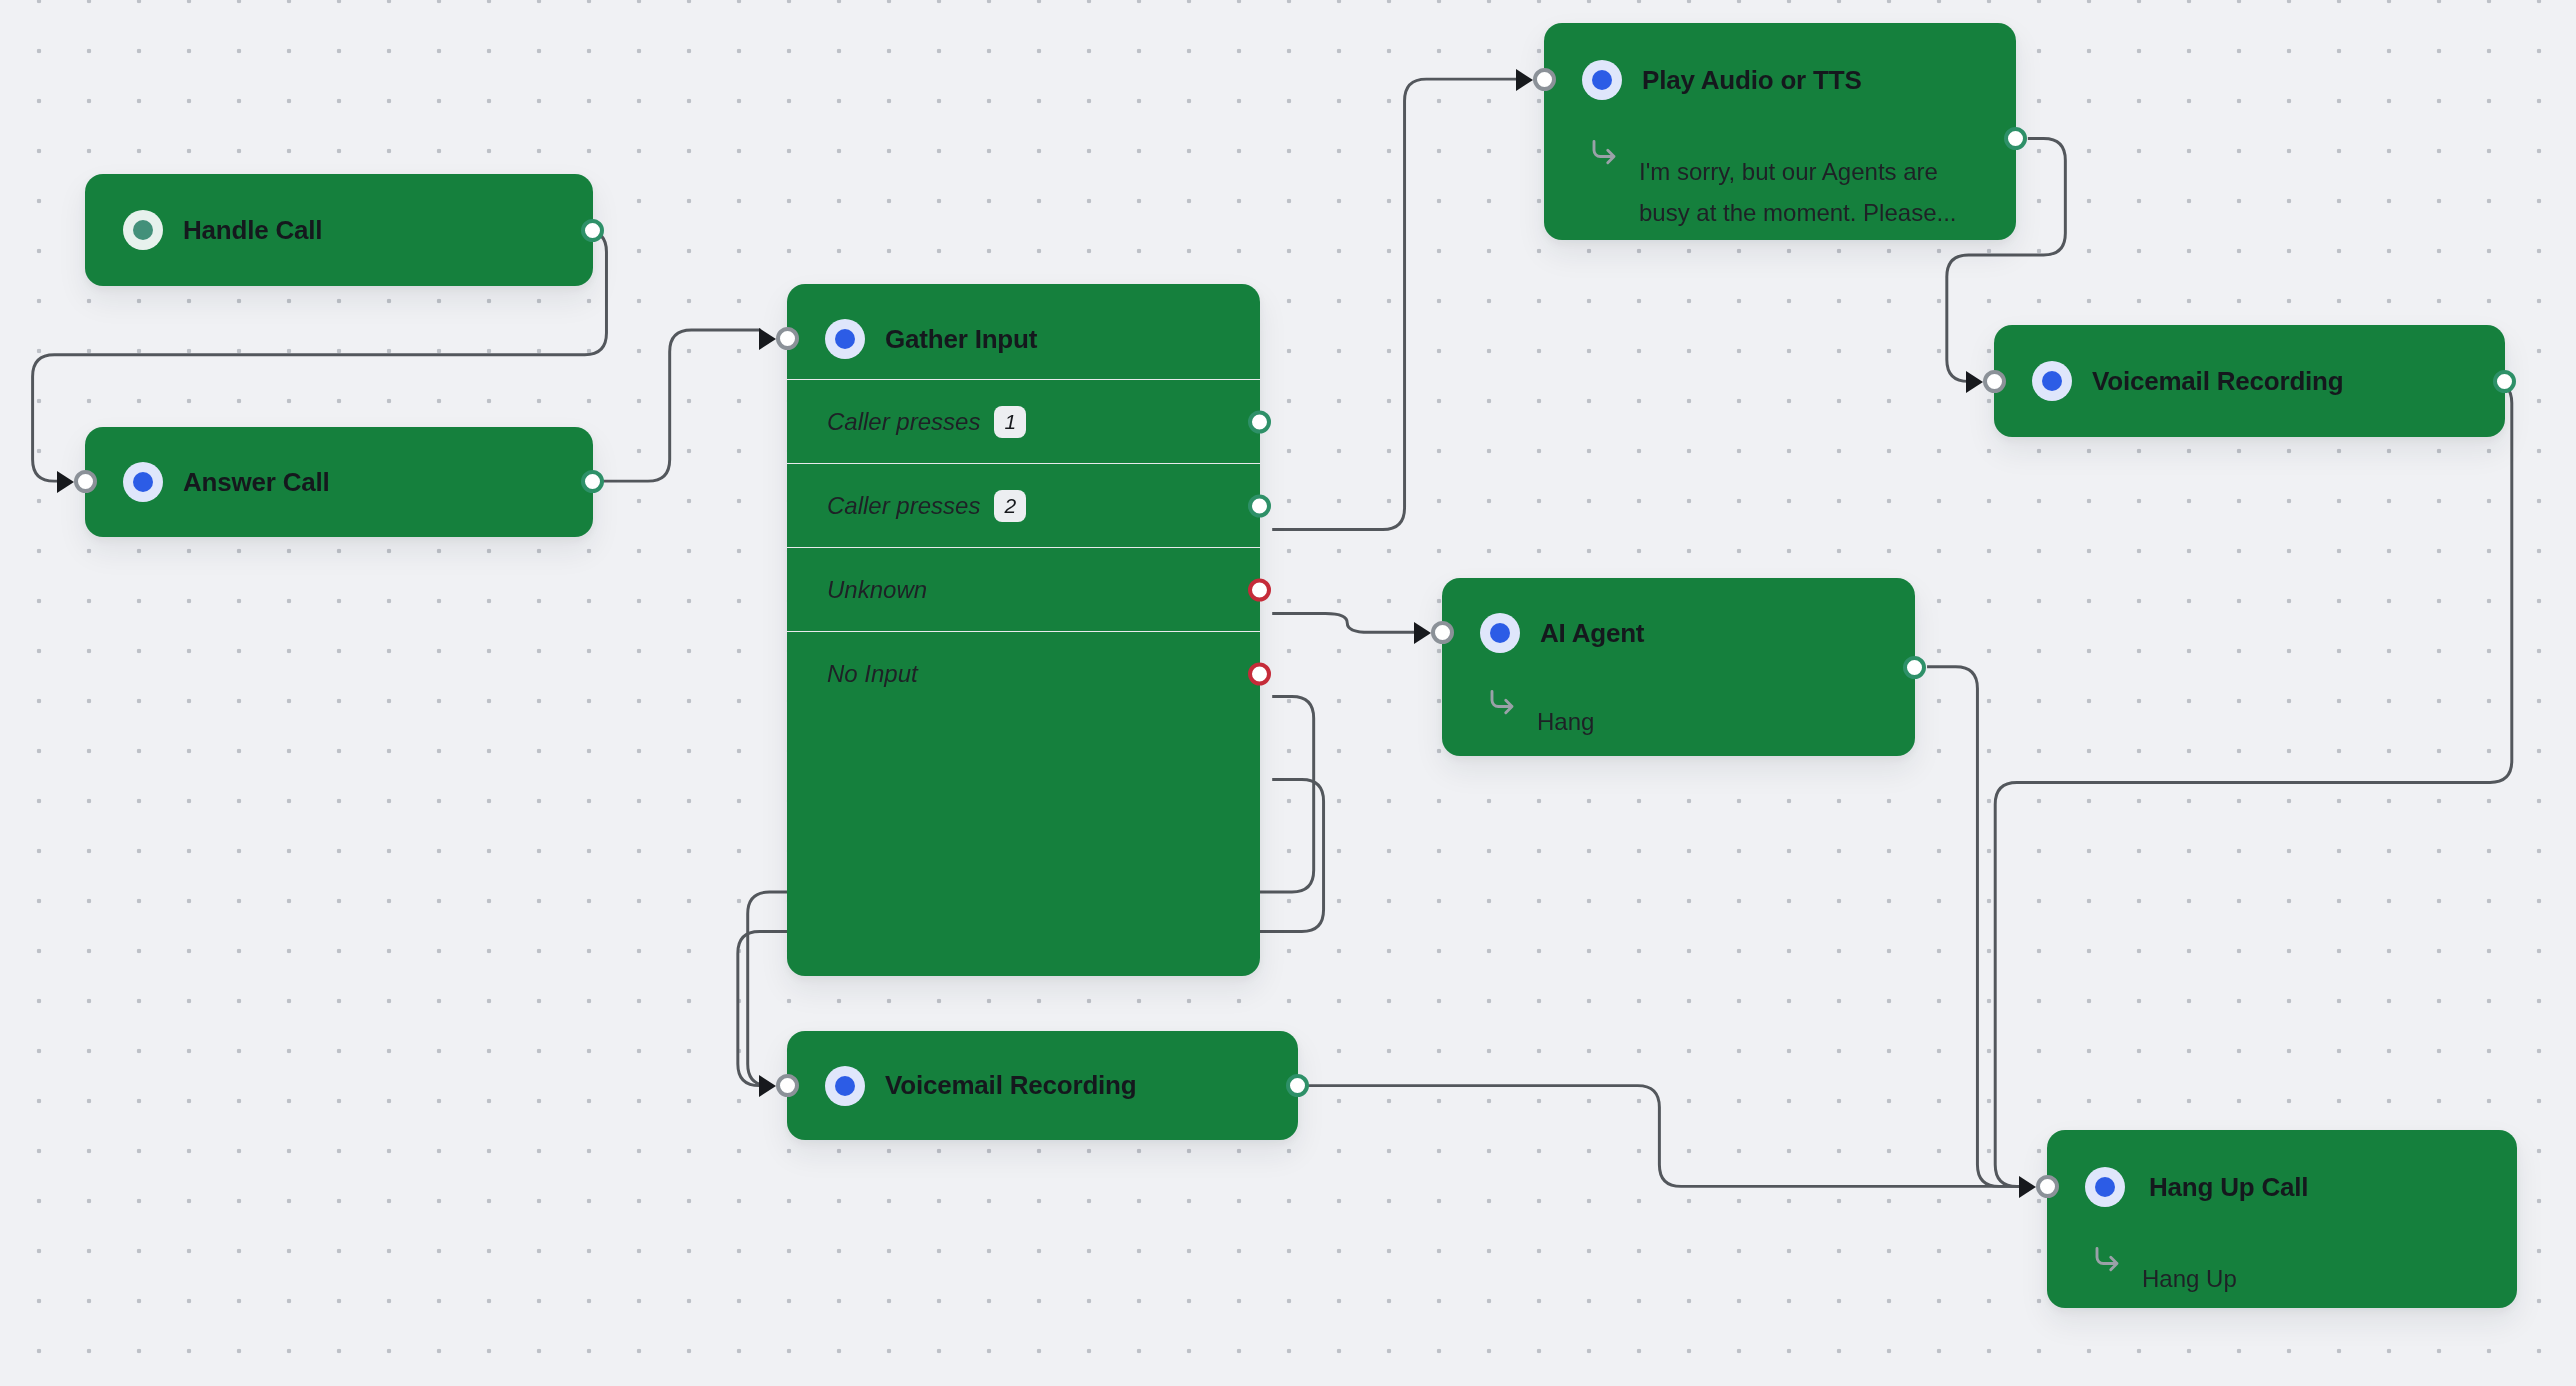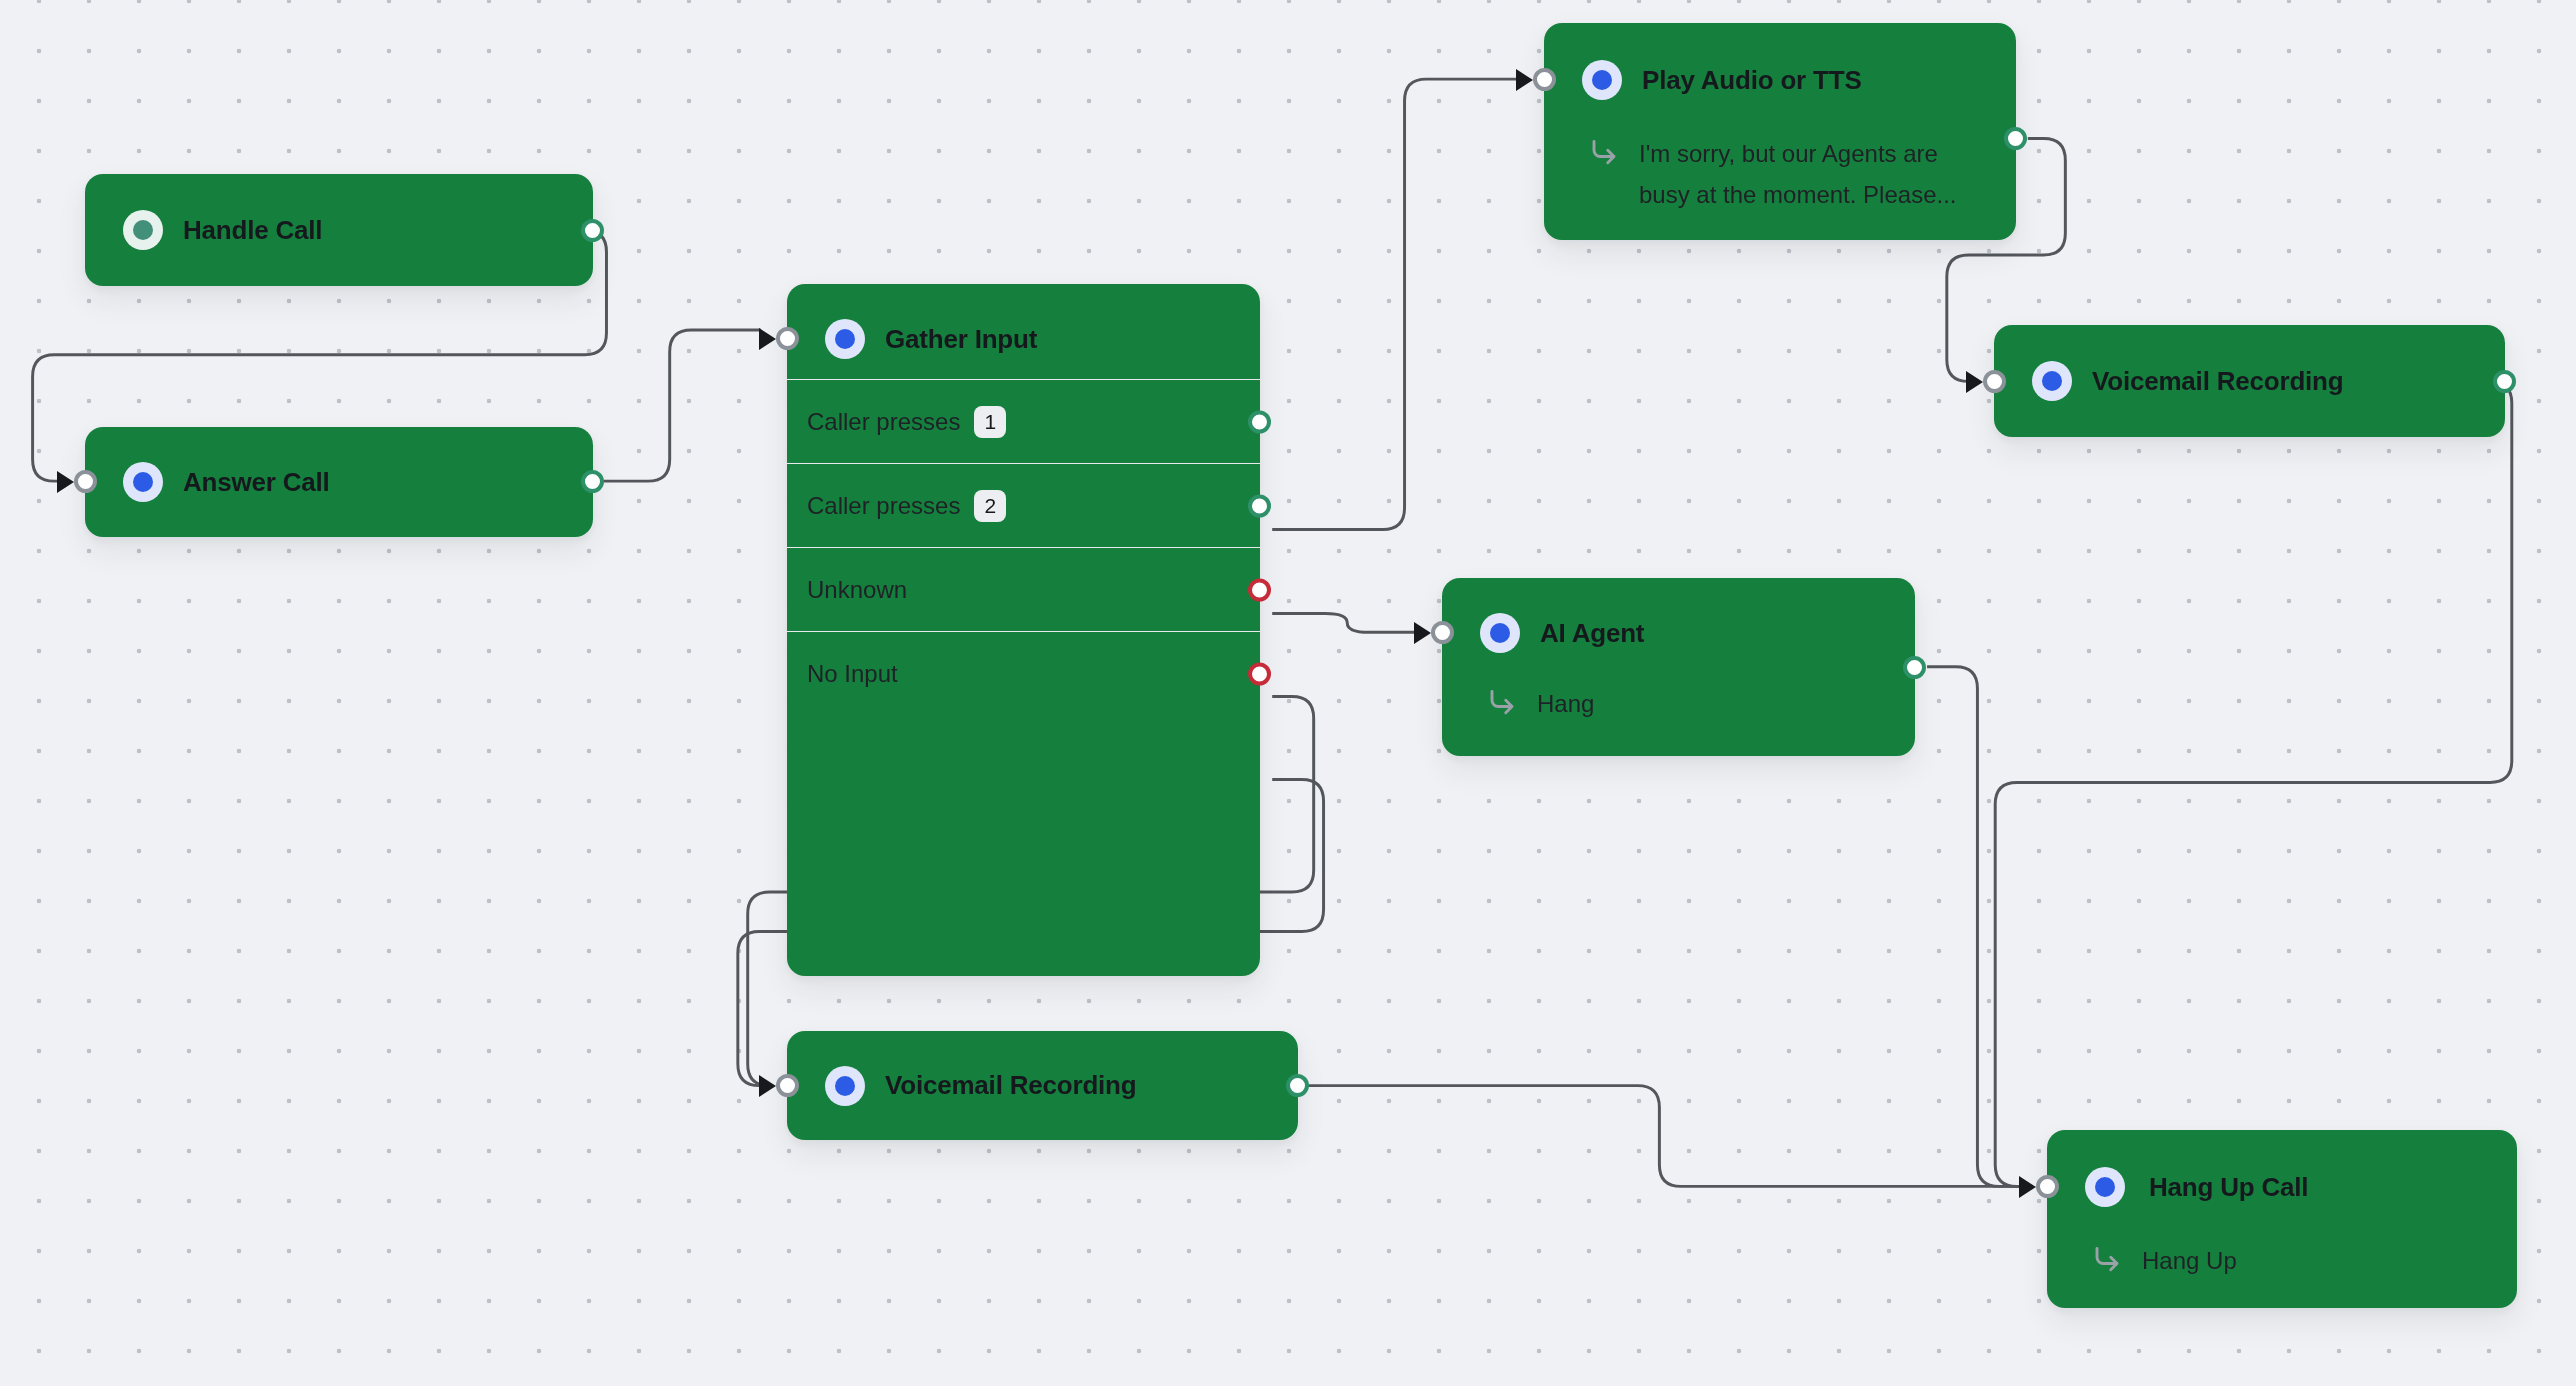--- a/index.html
+++ b/index.html
@@ -21,24 +21,24 @@
   .pad-head{margin:35px 38px 0 38px;}
   .nicon{width:40px;height:40px;border-radius:50%;display:flex;align-items:center;justify-content:center;flex:0 0 40px;}
   .nicon.blue{background:#dfe6fb;}
   .nicon.teal{background:#e7f1ed;}
   .nicon .dot{width:20px;height:20px;border-radius:50%;display:block;}
   .nicon.blue .dot{background:#2c5ce6;}
   .nicon.teal .dot{background:#43907a;}
   .ntitle{font-size:26px;font-weight:bold;letter-spacing:-0.2px;white-space:nowrap;}
   .sub{display:flex;gap:20px;margin:33px 30px 0 45px;align-items:flex-start;}
   .sub svg{flex:0 0 30px;margin-top:6px;}
-  .sub-text{font-size:24px;line-height:41px;color:#1e2126;max-width:336px;}
+  .sub-text{font-size:24px;line-height:41px;color:#1e2126;max-width:336px;margin-top:18px;}
   .rows{margin-top:20px;}
-  .row{position:relative;display:flex;align-items:center;height:83px;padding:0 20px;
-       border-top:1px solid #e8eaec;font-size:24px;color:#1e2126;}
+  .row{position:relative;display:flex;align-items:center;height:83px;padding:0 40px;
+       border-top:1px solid #e8eaec;font-size:24px;color:#1e2126;font-style:italic;}
   .row-badge{margin-left:14px;background:#eceef1;border-radius:8px;padding:2px 10px;
        font-size:21px;color:#16181c;line-height:28px;}
   .port{width:15px;height:15px;border-radius:50%;background:#fff;display:block;}
   .port.green{border:4px solid #2e9068;}
   .port.red{border:4px solid #c52b39;}
   .port.gray{border:4px solid #8b9198;}
   .out-anchor{position:absolute;right:-11.4px;z-index:3;}
   .row .out-anchor{top:50%;transform:translateY(-50%);}
   .in-anchor{position:absolute;left:-28px;display:flex;align-items:center;height:23px;z-index:3;}
   .arrowhead{width:0;height:0;border-top:11px solid transparent;border-bottom:11px solid transparent;

